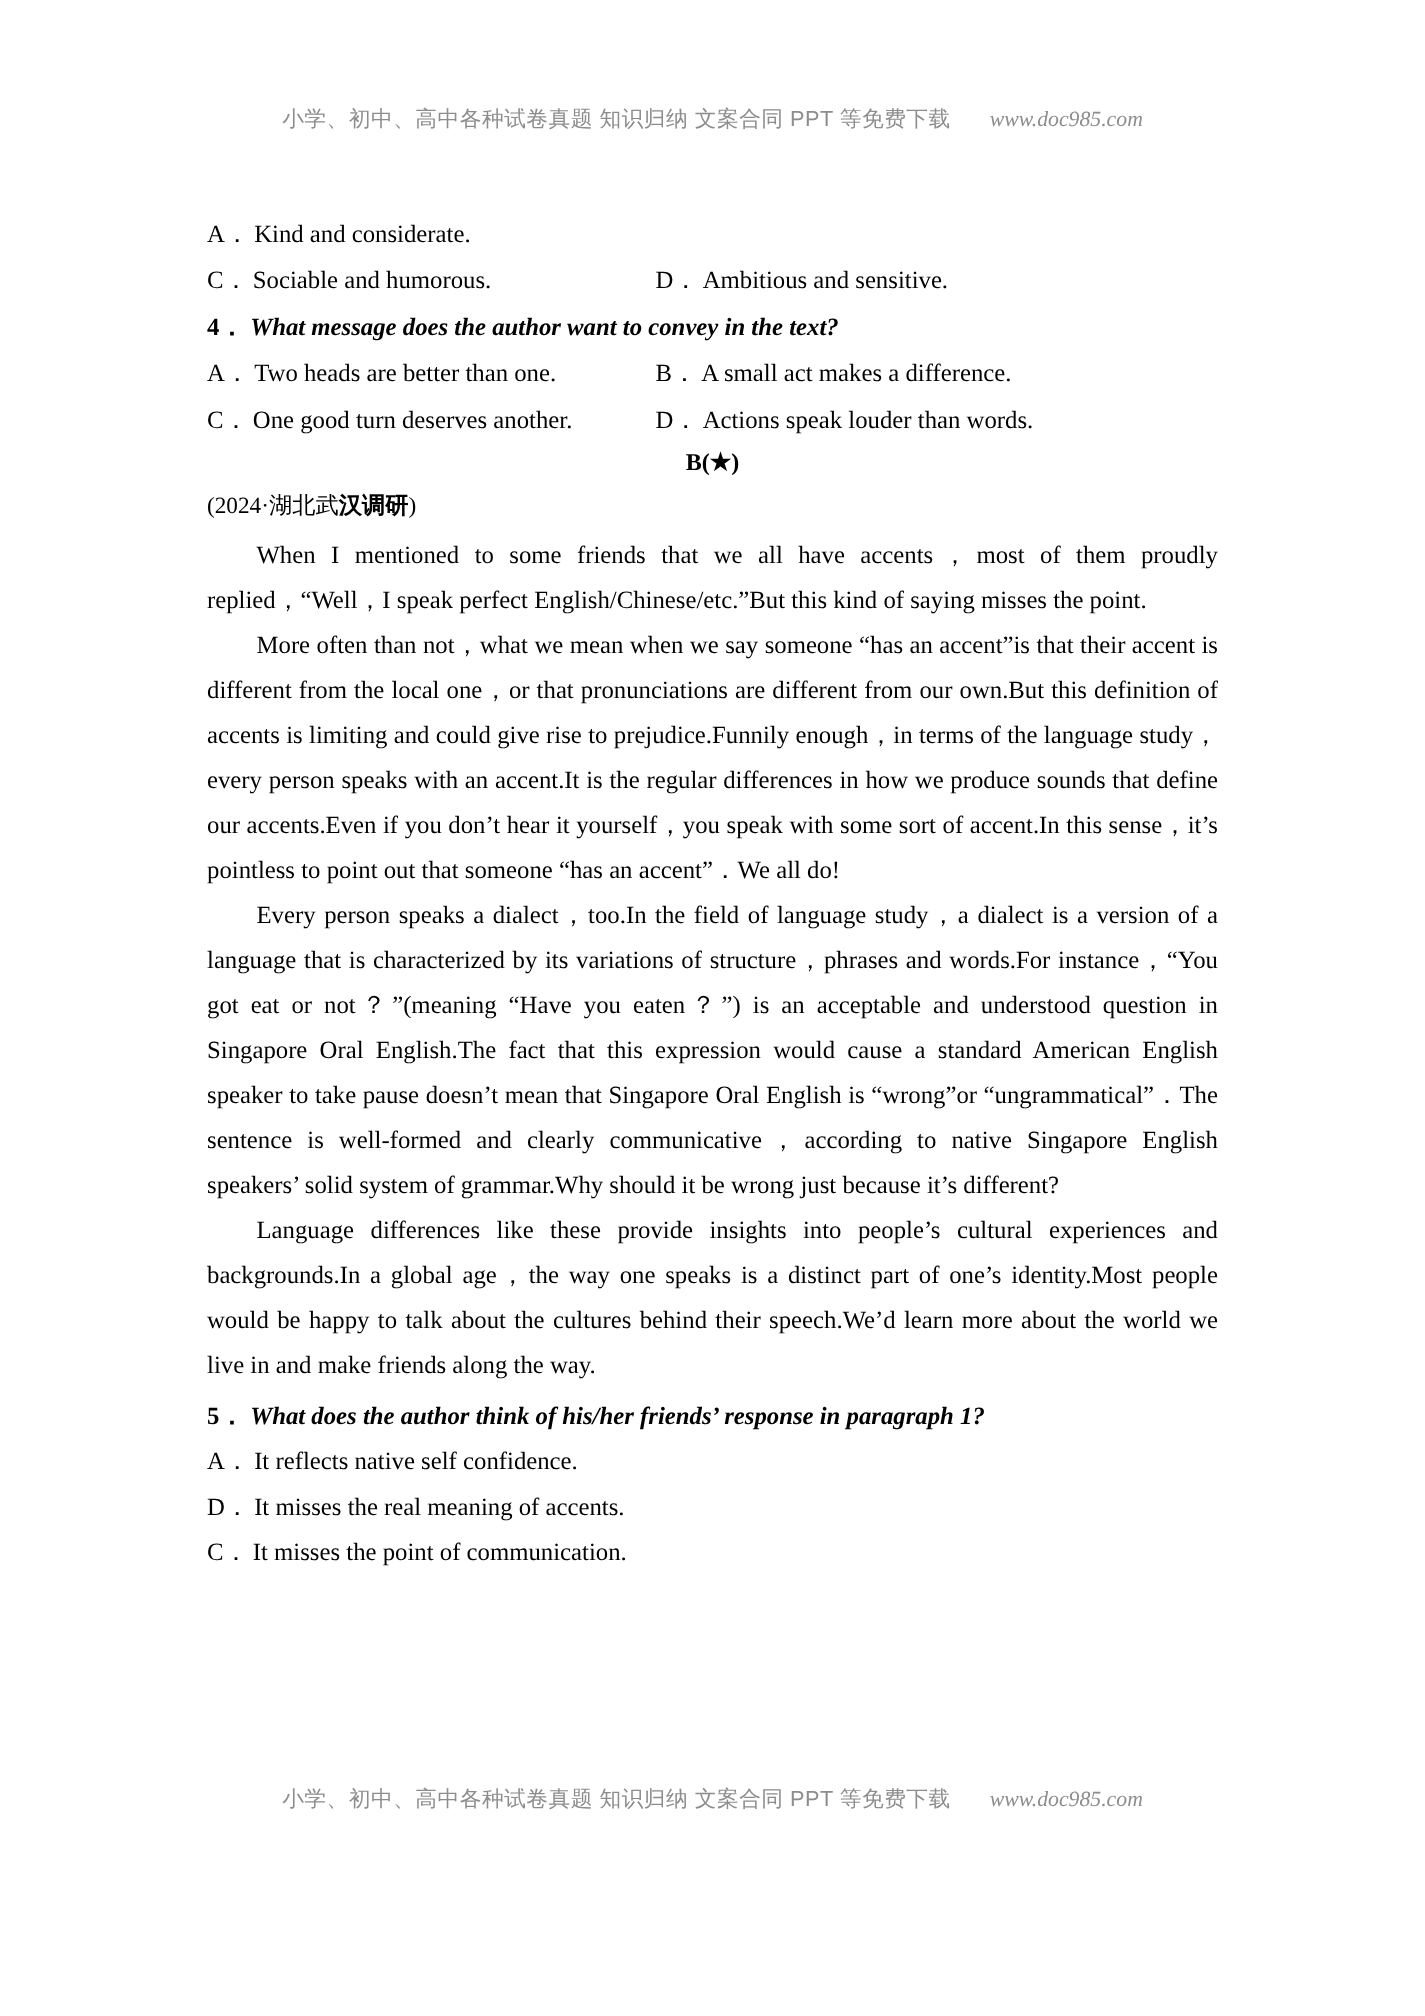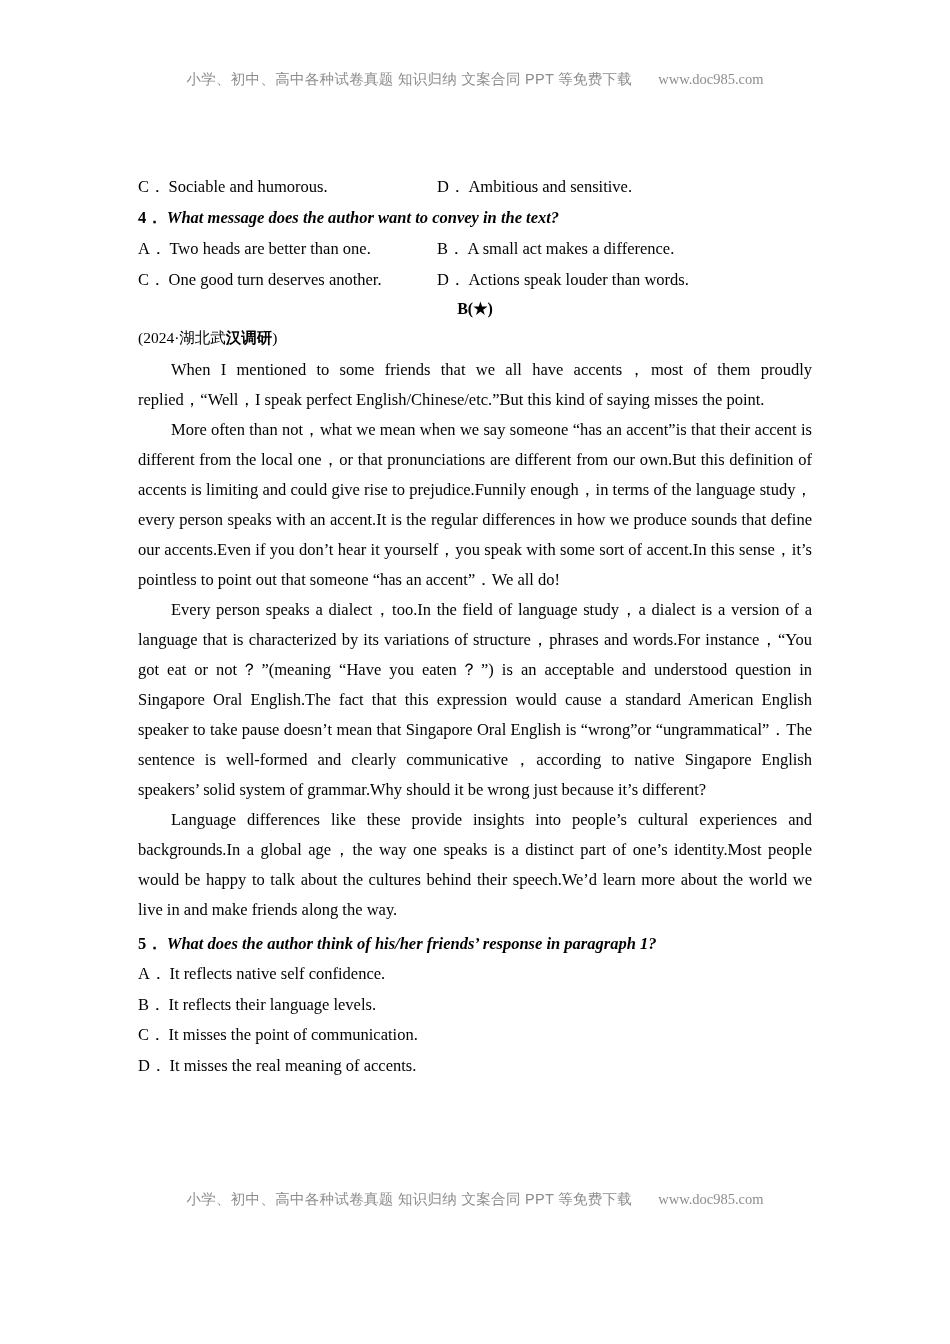--- a/index.html
+++ b/index.html
@@ -29,20 +29,21 @@
     font-family: "Liberation Sans", "DejaVu Sans", sans-serif;
     font-size: 14.5px;
     color: #8d8d8d;
     letter-spacing: 0.3px;
     white-space: nowrap;
   }
   .watermark .wm-url {
     font-family: "Liberation Serif", "DejaVu Serif", serif;
     margin-left: 26px;
     letter-spacing: 0;
+    font-style: italic;
   }
   .wm-top { top: 70px; }
   .wm-bottom { top: 1190px; }
 
   
   .content {
     position: absolute;
     left: 138px;
     top: 140px;
     width: 674px;
@@ -136,20 +137,21 @@
 
 <div class="page">
 
   <div class="watermark wm-top">
     <span>小学、初中、高中各种试卷真题  知识归纳  文案合同  PPT 等免费下载</span><span class="wm-url">www.doc985.com</span>
   </div>
 
   <div class="content">
 
     <div class="opt-row">
+      <span class="opt-col-a"><span class="opt-letter">A．</span><span class="opt-text">Kind and considerate.</span></span>
     </div>
     <div class="opt-row">
       <span class="opt-col-a"><span class="opt-letter">C．</span><span class="opt-text">Sociable and humorous.</span></span>
       <span class="opt-col-b"><span class="opt-letter">D．</span><span class="opt-text">Ambitious and sensitive.</span></span>
     </div>
 
     <div class="question">
       <span class="q-num">4．</span><span class="q-text">What message does the author want to convey in the text?</span>
     </div>
     <div class="opt-row">
@@ -171,23 +173,22 @@
     <p class="para">More often than not，what we mean when we say someone “has an accent”is that their accent is different from the local one，or that pronunciations are different from our own.But this definition of accents is limiting and could give rise to prejudice.Funnily enough，in terms of the language study，every person speaks with an accent.It is the regular differences in how we produce sounds that define our accents.Even if you don’t hear it yourself，you speak with some sort of accent.In this sense，it’s pointless to point out that someone “has an accent”．We all do!</p>
     <p class="para">Every person speaks a dialect，too.In the field of language study，a dialect is a version of a language that is characterized by its variations of structure，phrases and words.For instance，“You got eat or not？”(meaning “Have you eaten？”) is an acceptable and understood question in Singapore Oral English.The fact that this expression would cause a standard American English speaker to take pause doesn’t mean that Singapore Oral English is “wrong”or “ungrammatical”．The sentence is well-formed and clearly communicative，according to native Singapore English speakers’ solid system of grammar.Why should it be wrong just because it’s different?</p>
     <p class="para">Language differences like these provide insights into people’s cultural experiences and backgrounds.In a global age，the way one speaks is a distinct part of one’s identity.Most people would be happy to talk about the cultures behind their speech.We’d learn more about the world we live in and make friends along the way.</p>
 
     <div class="spacer-xs"></div>
 
     <div class="question">
       <span class="q-num">5．</span><span class="q-text">What does the author think of his/her friends’ response in paragraph 1?</span>
     </div>
     <div class="opt-single"><span class="opt-letter">A．</span><span class="opt-text">It reflects native self confidence.</span></div>
-    <div class="opt-single"><span class="opt-letter">B．</span><span class="opt-text">It reflects their language levels.</span></div>
+    <div class="opt-single"><span class="opt-letter">D．</span><span class="opt-text">It misses the real meaning of accents.</span></div>
     <div class="opt-single"><span class="opt-letter">C．</span><span class="opt-text">It misses the point of communication.</span></div>
-    <div class="opt-single"><span class="opt-letter">D．</span><span class="opt-text">It misses the real meaning of accents.</span></div>
 
   </div>
 
   <div class="watermark wm-bottom">
     <span>小学、初中、高中各种试卷真题  知识归纳  文案合同  PPT 等免费下载</span><span class="wm-url">www.doc985.com</span>
   </div>
 
 </div>
 
 </body></html>

